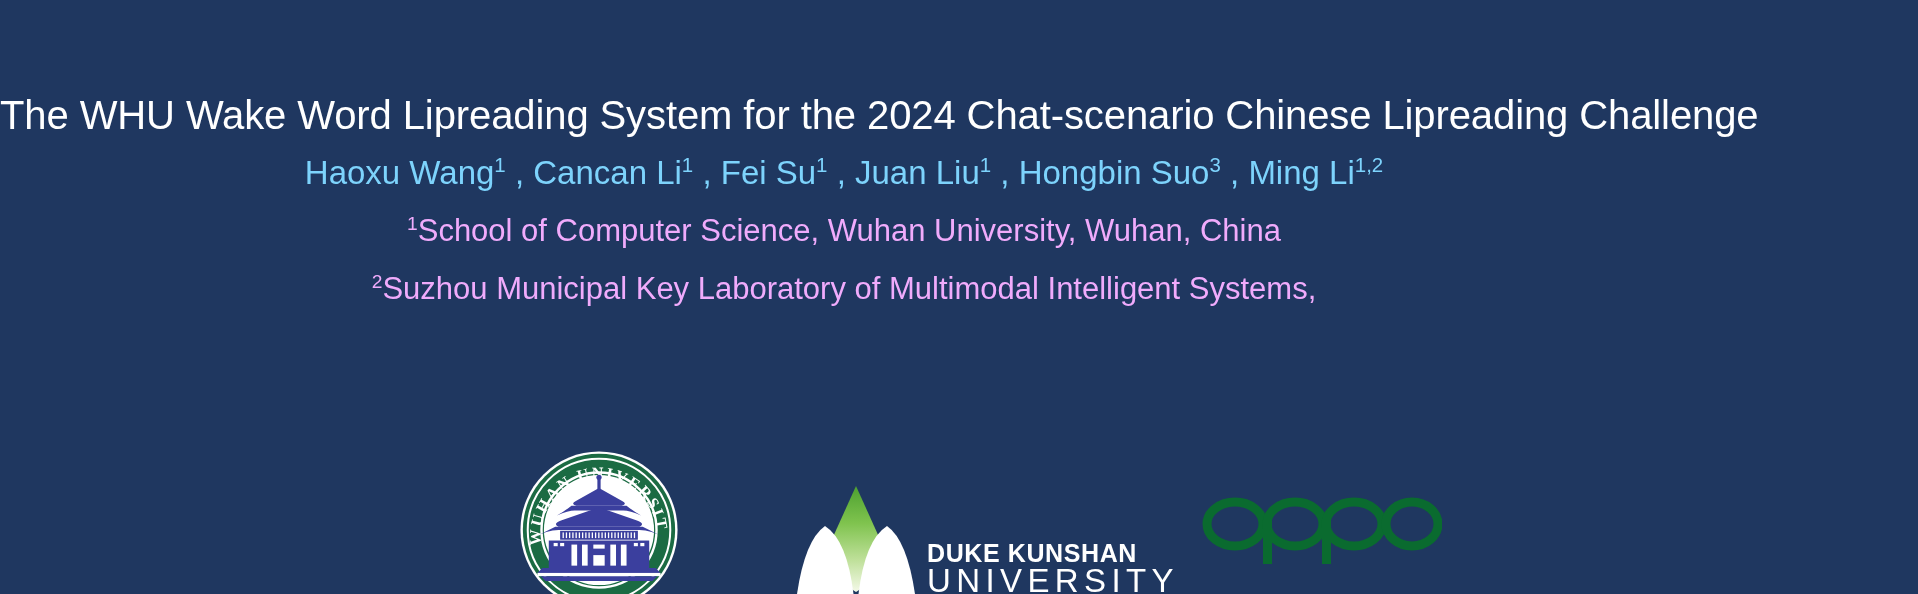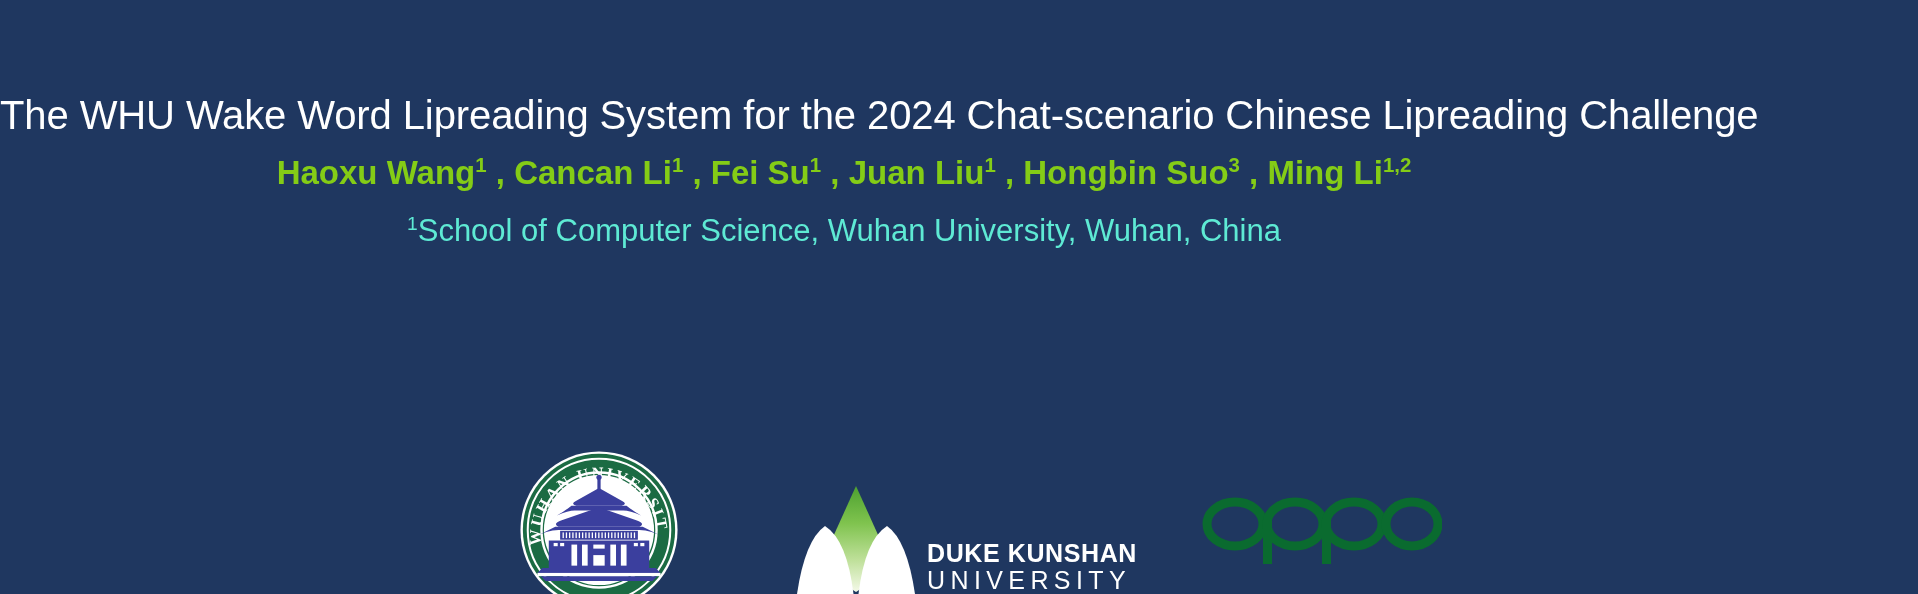--- a/index.html
+++ b/index.html
@@ -41,31 +41,31 @@
     letter-spacing: -0.1px;
     color: #ffffff;
     margin: 0;
     padding-top: 86px;
     white-space: nowrap;
   }
 
   .authors {
     font-size: 33px;
     line-height: 58px;
-    font-weight: 700;
-    color: #84cc16;
+    font-weight: 400;
+    color: #7dd3fc;
     margin: 0;
     white-space: nowrap;
   }
 
   .affil {
     font-size: 31px;
     line-height: 58px;
     font-weight: 400;
-    color: #5eead4;
+    color: #f0abfc;
     margin: 0;
     white-space: nowrap;
   }
 
   sup {
     font-size: 0.62em;
     vertical-align: super;
     line-height: 0;
   }
 
@@ -117,21 +117,21 @@
     font-family: "DejaVu Sans", sans-serif;
   }
   .dku-en1 {
     font-size: 25px;
     line-height: 27px;
     letter-spacing: 0.6px;
     font-weight: 700;
     white-space: nowrap;
   }
   .dku-en2 {
-    font-size: 25px;
+    font-size: 33px;
     line-height: 27px;
     letter-spacing: 5.4px;
     font-weight: 400;
     white-space: nowrap;
   }
 
   
   .oppo-logo {
     position: absolute;
     left: 1202px;
@@ -148,20 +148,21 @@
   <div class="text-block">
 
     <div class="slide-title">The WHU Wake Word Lipreading System for the 2024 Chat-scenario Chinese Lipreading Challenge</div>
 
     <div class="authors">
       <span>Haoxu Wang</span><sup>1</sup><span> , </span><span>Cancan Li</span><sup>1</sup><span> , </span><span>Fei Su</span><sup>1</sup><span> , </span><span>Juan Liu</span><sup>1</sup><span> , </span><span>Hongbin Suo</span><sup>3</sup><span> , </span><span>Ming Li</span><sup>1,2</sup>
     </div>
 
     <div class="affil"><sup>1</sup><span>School of Computer Science, Wuhan University, Wuhan, China</span></div>
 
+    <div class="affil"><sup>2</sup><span>Suzhou Municipal Key Laboratory of Multimodal Intelligent Systems,</span></div>
 
 
 
   </div>
 
   <div class="logo-row">
 
     <div class="whu-logo">
       <svg viewBox="0 0 200 200" width="162" height="162" xmlns="http://www.w3.org/2000/svg">
         <defs>

